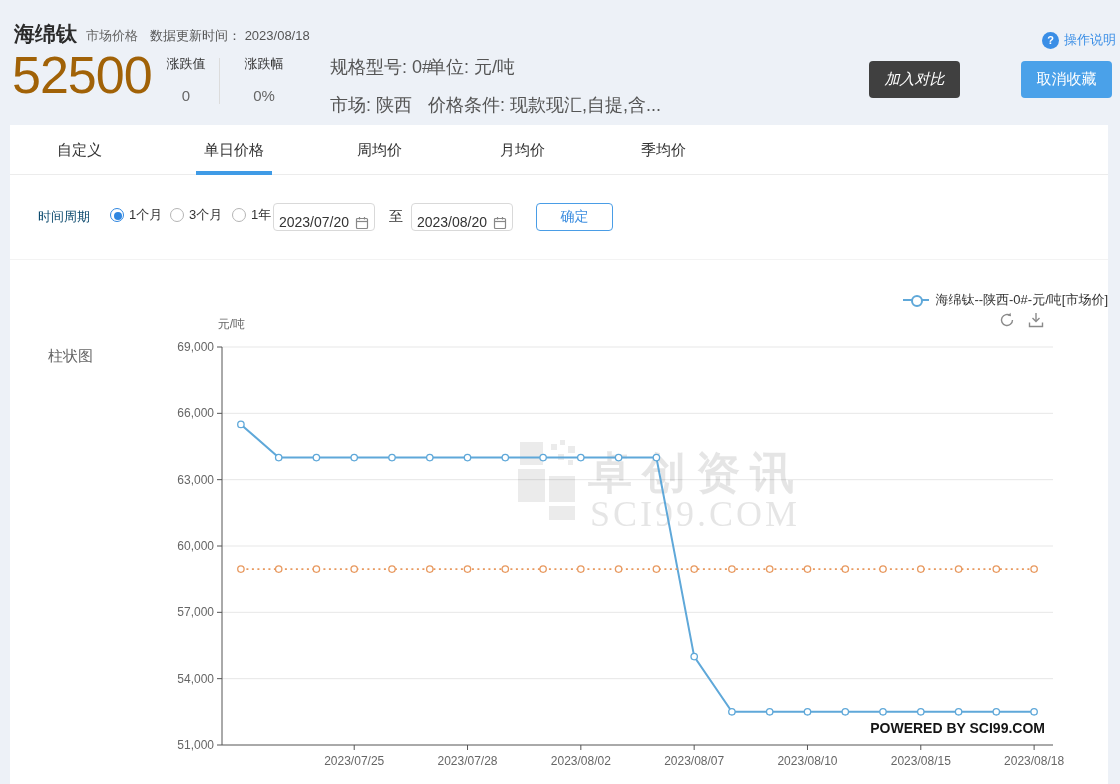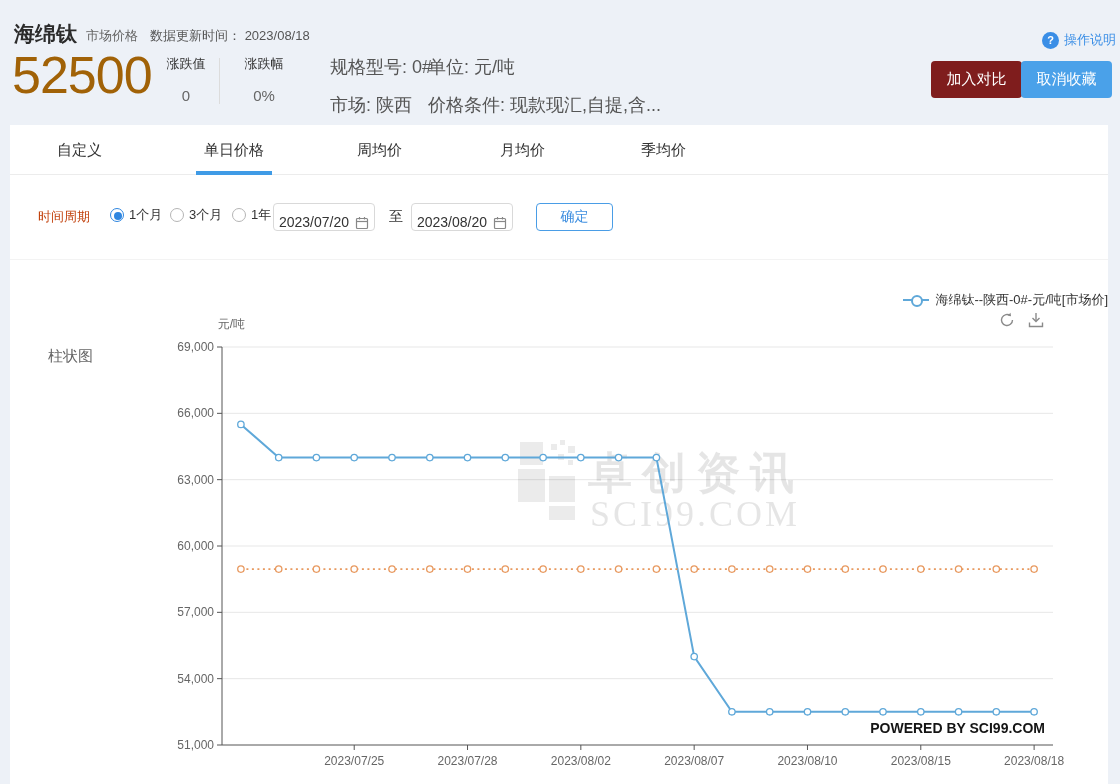--- a/index.html
+++ b/index.html
@@ -18,40 +18,40 @@
   .hdr-help .t { font-size:13px; color:#3a8ee6; }
   .price-big { position:absolute; left:12px; top:46px; font-size:52px; color:#a16207; line-height:58px; letter-spacing:-1px; }
   .chg-col { position:absolute; top:55px; width:62px; text-align:center; }
   .chg-col .lbl { font-size:13px; color:#333; }
   .chg-col .val { font-size:15px; color:#666; margin-top:14px; }
   .vdiv { position:absolute; left:219px; top:58px; width:1px; height:46px; background:#dcdcdc; }
   .info-col { position:absolute; top:55px; font-size:18px; color:#555;margin-left:28px; }
   .info-col .l2 { margin-top:14px; }
   .hbtn { position:absolute; top:61px; width:91px; height:37px; border:none; border-radius:4px;
           color:#fff; font-size:15px; font-family:inherit; cursor:pointer; }
-  .hbtn.gray { left:931px; background:#7f1d1d; }
+  .hbtn.gray { left:869px; background:#404040;font-style:italic; }
   .hbtn.blue { left:1021px; background:#4aa1e9; }
 
   
   .panel { position:absolute; left:10px; top:125px; width:1098px; height:659px; background:#fff; }
 
   
   .tabs { position:absolute; left:0; top:0; width:100%; height:50px; border-bottom:1px solid #ececec; }
   .tab { position:absolute; top:0; height:50px; line-height:50px; font-size:15px; color:#333; cursor:pointer; }
   .tab-1 { left:47px; }
   .tab-2 { left:194px; width:60px; text-align:center; }
   .tab-3 { left:347px; }
   .tab-4 { left:490px; }
   .tab-5 { left:631px; }
   .tab.active::after { content:""; position:absolute; left:50%; transform:translateX(-50%);
                        bottom:0; width:76px; height:4px; background:#3f9be6; }
 
   
   .filter { position:absolute; left:0; top:50px; width:100%; height:85px; border-bottom:1px solid #f3f3f3; }
-  .f-lbl { position:absolute; left:28px; top:33px; font-size:13px; color:#c2410c; }
+  .f-lbl { position:absolute; left:28px; top:33px; font-size:13px; color:#0c4a6e; }
   .radio-item { position:absolute; top:31px; display:flex; align-items:center; gap:5px; cursor:pointer; }
   .r1 { left:100px; } .r2 { left:160px; } .r3 { left:222px; }
   .rdot { width:14px; height:14px; border-radius:50%; border:1px solid #b5b5b5; background:#fff; position:relative; }
   .radio-item.checked .rdot { border:1px solid #2f86e0; }
   .radio-item.checked .rdot::after { content:""; position:absolute; left:3px; top:3px; width:8px; height:8px;
                                      border-radius:50%; background:#2f86e0; }
   .radio-item .rl { font-size:13px; color:#333; }
   .datebox { position:absolute; top:28px; width:102px; height:28px; border:1px solid #d9d9d9; border-radius:4px;
              background:#fff; display:flex; align-items:flex-end; justify-content:center; gap:6px;
              font-size:14px; color:#333; cursor:pointer; }

